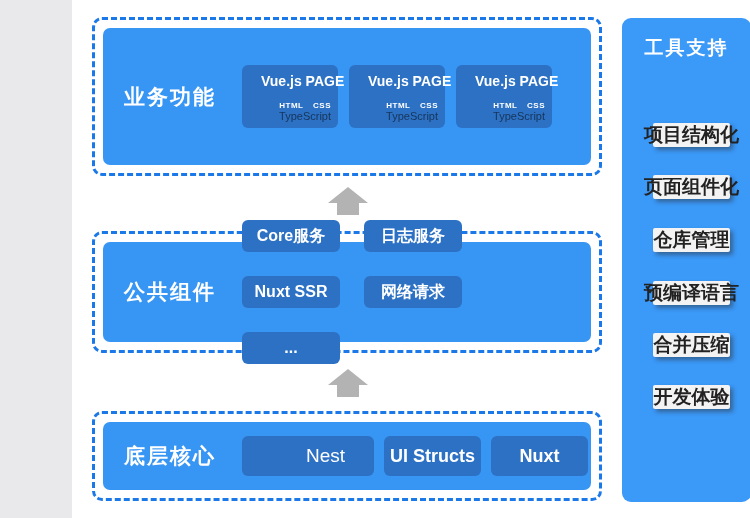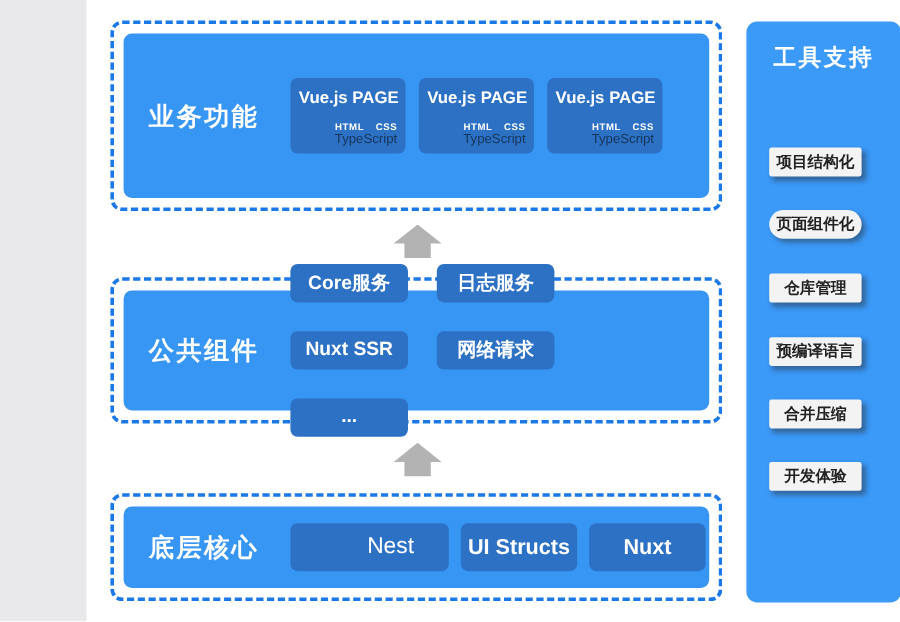--- a/index.html
+++ b/index.html
@@ -12,21 +12,21 @@
   .layer-business{top:17px;height:159px;}
   .layer-common{top:231px;height:122px;}
   .layer-core{top:411px;height:90px;}
   .panel{position:absolute;inset:8px;background:#3795f4;border-radius:7px;display:flex;align-items:center;}
   .layer-label{width:139px;box-sizing:border-box;padding-left:21px;color:#ffffff;font-size:21px;font-weight:bold;letter-spacing:2px;white-space:nowrap;}
 
   
   .cards{display:flex;gap:11px;}
   .vue-card{width:96px;height:63px;background:#2d71c4;border-radius:6px;color:#ffffff;
             display:flex;flex-direction:column;box-sizing:border-box;padding:8px 7px 5px 7px;}
-  .vue-card .card-title{font-size:14px;font-weight:bold;text-align:center;white-space:nowrap;}
+  .vue-card .card-title{font-size:14px;font-weight:bold;text-align:center;white-space:nowrap;margin-left:12px;}
   .vue-card .card-tags{margin-top:auto;text-align:right;font-size:8px;font-weight:bold;letter-spacing:.5px;}
   .vue-card .card-tags span{margin-left:7px;margin-top:32px;}
   .vue-card .card-subtitle{text-align:right;font-size:11px;color:#16355a;font-weight:500;line-height:13px;}
 
   
   .chip-grid{display:flex;flex-wrap:wrap;gap:24px;width:314px;}
   .chip{width:98px;height:32px;background:#2d71c4;border-radius:6px;color:#ffffff;
         font-size:16px;font-weight:bold;display:flex;align-items:center;justify-content:center;
         box-sizing:border-box;white-space:nowrap;}
   .chip:nth-child(6){justify-content:flex-start;padding-left:18px;}
@@ -38,24 +38,24 @@
   .core-row .core-chip:nth-child(1){font-weight:400;font-size:19px;padding-left:35px;}
 
   
   .up-arrow{position:absolute;left:328px;width:40px;height:28px;}
   .arrow-1{top:187px;}
   .arrow-2{top:369px;}
 
   
   .sidebar{position:absolute;left:622px;top:18px;width:129px;height:484px;background:#3b99f8;border-radius:9px;}
   .sidebar-title{text-align:center;padding-top:17px;color:#ffffff;font-size:19px;font-weight:bold;letter-spacing:2px;}
-  .tool-badge{position:absolute;left:19px;width:77px;height:24px;background:#f3f3f3;border-radius:2px;
-              color:#222222;font-size:13px;font-weight:bold;display:flex;align-items:center;justify-content:center;
+  .tool-badge{position:absolute;left:31px;width:77px;height:24px;background:#f3f3f3;border-radius:2px;
+              color:#222222;font-size:19px;font-weight:bold;display:flex;align-items:center;justify-content:center;
               box-shadow:3px 3px 4px rgba(40,40,40,0.45);white-space:nowrap;}
-  .tool-0{top:105px;} .tool-1{top:157px;border-radius:12px;} .tool-2{top:210px;}
+  .tool-0{top:105px;} .tool-1{top:157px;} .tool-2{top:210px;}
   .tool-3{top:263px;} .tool-4{top:315px;} .tool-5{top:367px;}
 </style>
 </head>
 <body>
 
 <div class="stage">
   <div class="left-gutter"></div>
 
   <div class="layer layer-business">
     <div class="panel">

